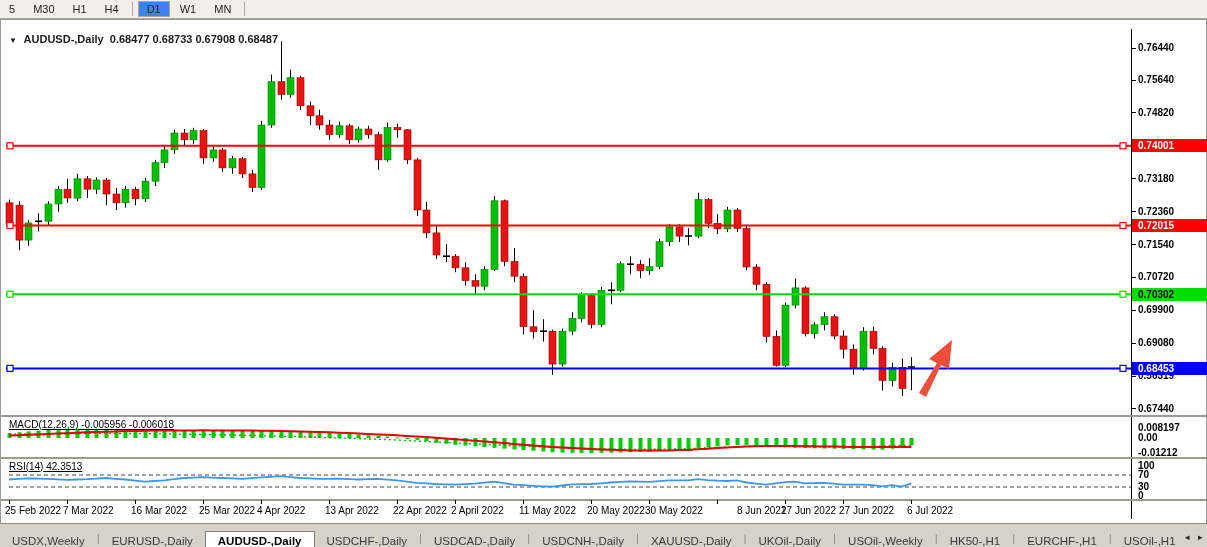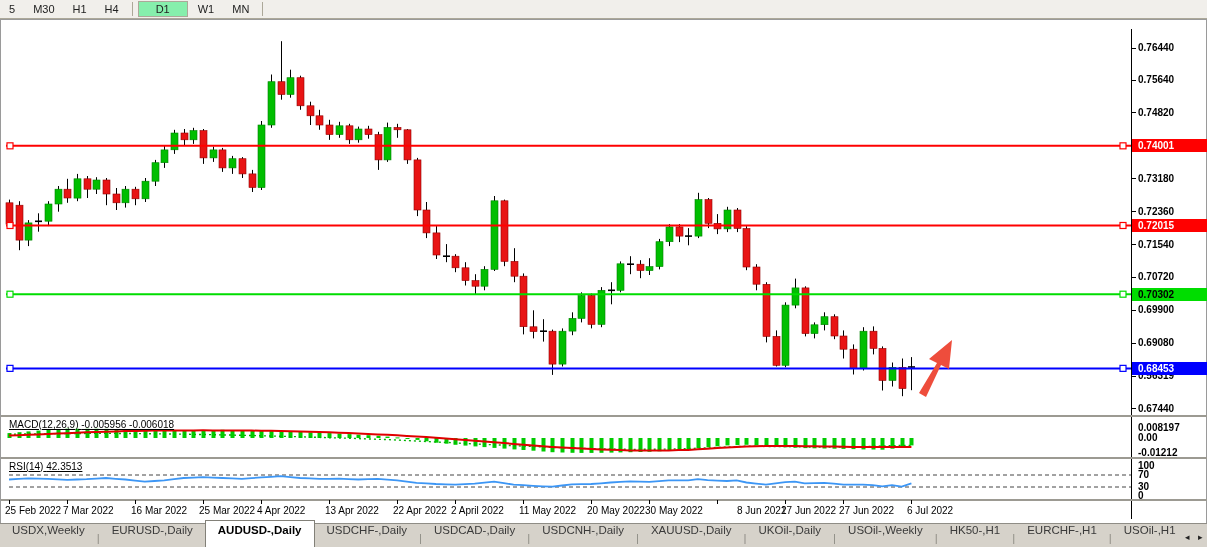--- a/index.html
+++ b/index.html
@@ -1,42 +1,42 @@
 <!DOCTYPE html>
 <html><head>
 <meta charset="utf-8">
 <style>
   html,body{margin:0;padding:0;background:#fff;font-family:"Liberation Sans",sans-serif;}
   #stage{position:relative;width:1207px;height:547px;background:#fff;overflow:hidden;}
   
   #toolbar{position:absolute;left:0;top:0;width:1207px;height:18px;background:#f1efeb;
            border-bottom:1px solid #aca899;display:flex;align-items:center;font-size:11px;color:#222;}
   .tf-btn{padding:1px 8px;margin:0 1px;cursor:default;line-height:14px;}
-  .tf-btn.active{background:#86efac;border:1px solid #aca899;padding:0 17px;}
+  .tf-btn.active{background:#3b82f6;border:1px solid #aca899;padding:0 8px;}
   .tf-sep{width:1px;height:14px;background:#aca899;margin:0 4px;}
   
   #chartwin{position:absolute;left:0;top:19px;width:1205px;height:503px;background:#fff;
             border:1px solid #9a9a9a;}
   #chart-svg{position:absolute;left:0;top:0;z-index:1;}
   .panel-sep{position:absolute;left:0;width:1207px;height:2px;background:#9c9a92;z-index:3;}
   #axis-vline{position:absolute;left:1130px;top:9px;width:1px;height:490px;background:#000;z-index:2;}
   #chart-title{position:absolute;left:8px;top:13px;z-index:4;font-size:11px;font-weight:600;color:#1b1b1b;white-space:nowrap;}
   #chart-title .tri{font-size:8px;margin-right:4px;}
   .ind-label{position:absolute;left:8px;z-index:4;font-size:10px;color:#000;white-space:nowrap;text-decoration:underline;}
   .price-tick-label{position:absolute;left:1137px;z-index:4;font-size:10px;font-weight:700;color:#000;white-space:nowrap;}
   .price-tag{position:absolute;left:1131px;width:72px;height:13px;z-index:5;font-size:10px;font-weight:700;
              line-height:13px;padding-left:6px;color:#fff;}
   .tickmark{position:absolute;left:1130px;width:5px;height:1px;background:#000;z-index:4;}
   .timetick{position:absolute;width:1px;height:4px;background:#000;top:480px;z-index:4;}
   .date-label{position:absolute;top:485px;z-index:4;font-size:10px;color:#000;white-space:nowrap;}
   .ind-axis-label{position:absolute;left:1137px;z-index:4;font-size:10px;font-weight:700;color:#000;white-space:nowrap;}
   
   #tabbar{position:absolute;left:0;top:523px;width:1207px;height:24px;background:#d6d2ca;
           border-top:1px solid #8f8d86;display:flex;align-items:flex-end;font-size:11.5px;color:#3a3a3a;}
-  .tab{padding:3px 12px 12px 12px;white-space:nowrap;cursor:default;}
+  .tab{padding:3px 12px 1px 12px;white-space:nowrap;cursor:default;}
   .tab.active{background:#ffffff;border:1px solid #828078;border-bottom:none;font-weight:700;color:#000;}
   .tab-div{color:#8f8d86;padding-bottom:4px;}
   .tab.clipped{max-width:50px;overflow:hidden;}
   .tab-scroll{width:13px;height:16px;margin:0 1px 3px 1px;font-size:9px;line-height:16px;text-align:center;color:#222;cursor:default;}
 </style>
 </head>
 <body>
 
 <div id="stage">
 
@@ -349,20 +349,25 @@
         <rect x="889.5" y="418.0" width="4" height="10.7" fill="#00cc00"></rect>
         <rect x="899.5" y="418.0" width="4" height="9.6" fill="#00cc00"></rect>
         <rect x="908.5" y="418.0" width="4" height="7.4" fill="#00cc00"></rect>
         <polyline points="8.0,414.3 17.7,414.1 27.4,414.0 37.1,413.9 46.8,413.7 56.5,413.6 66.2,413.5 75.9,413.5 85.6,413.4 95.3,413.4 105.0,413.3 114.7,413.4 124.4,413.5 134.1,413.6 143.8,413.7 153.5,413.8 163.2,413.9 173.0,414.1 182.7,414.2 192.4,414.4 202.1,414.5 211.8,414.7 221.5,414.9 231.2,415.1 240.9,415.3 250.6,415.5 260.3,415.8 270.0,416.0 279.7,416.3 289.4,416.5 299.1,416.8 308.8,417.1 318.5,417.4 328.2,417.7 337.9,418.0 347.6,418.2 357.3,418.6 367.0,418.9 376.7,419.3 386.4,419.6 396.1,420.0 405.8,420.5 415.5,421.0 425.2,421.5 434.9,422.0 444.6,422.4 454.3,422.9 464.0,423.4 473.7,423.9 483.4,424.4 493.1,424.8 502.9,425.2 512.6,425.7 522.3,426.1 532.0,426.5 541.7,427.0 551.4,427.4 561.1,427.7 570.8,428.0 580.5,428.3 590.2,428.6 599.9,428.8 609.6,429.0 619.3,429.2 629.0,429.4 638.7,429.3 648.4,429.2 658.1,429.2 667.8,429.1 677.5,428.8 687.2,428.5 696.9,428.2 706.6,427.9 716.3,427.4 726.0,427.0 735.7,426.6 745.4,426.2 755.1,426.3 764.8,426.4 774.5,426.5 784.2,426.6 793.9,426.8 803.6,426.9 813.3,427.0 823.1,427.1 832.8,427.0 842.5,426.9 852.2,426.8 861.9,426.6 871.6,426.3 881.3,426.0 891.0,425.7 900.7,425.5 910.4,425.4" fill="none" stroke="#00b400" stroke-width="1.4" stroke-dasharray="2 3"></polyline>
         <polyline points="8.0,415.5 17.7,415.2 27.4,414.8 37.1,414.4 46.8,414.0 56.5,413.6 66.2,413.2 75.9,412.8 85.6,412.3 95.3,412.0 105.0,411.7 114.7,411.4 124.4,411.1 134.1,410.9 143.8,410.8 153.5,410.6 163.2,410.5 173.0,410.4 182.7,410.4 192.4,410.4 202.1,410.3 211.8,410.4 221.5,410.4 231.2,410.4 240.9,410.5 250.6,410.6 260.3,410.7 270.0,410.8 279.7,411.0 289.4,411.2 299.1,411.5 308.8,411.7 318.5,411.9 328.2,412.3 337.9,412.7 347.6,413.1 357.3,413.4 367.0,413.9 376.7,414.4 386.4,414.8 396.1,415.3 405.8,415.9 415.5,416.5 425.2,417.1 434.9,417.8 444.6,418.5 454.3,419.2 464.0,420.0 473.7,420.7 483.4,421.5 493.1,422.3 502.9,423.1 512.6,423.9 522.3,424.7 532.0,425.4 541.7,426.2 551.4,426.9 561.1,427.4 570.8,428.0 580.5,428.6 590.2,429.1 599.9,429.4 609.6,429.7 619.3,430.0 629.0,430.4 638.7,430.4 648.4,430.5 658.1,430.6 667.8,430.4 677.5,430.1 687.2,429.9 696.9,429.3 706.6,428.7 716.3,428.1 726.0,427.6 735.7,427.0 745.4,426.4 755.1,426.2 764.8,426.1 774.5,425.9 784.2,426.0 793.9,426.1 803.6,426.2 813.3,426.3 823.1,426.5 832.8,426.6 842.5,426.8 852.2,426.9 861.9,427.0 871.6,427.1 881.3,427.1 891.0,427.1 900.7,427.0 910.4,426.9" fill="none" stroke="#e00000" stroke-width="2"></polyline>
         <line x1="8" y1="455.0" x2="1130" y2="455.0" stroke="#444" stroke-width="1" stroke-dasharray="4 3"></line>
         <line x1="8" y1="467.0" x2="1130" y2="467.0" stroke="#444" stroke-width="1" stroke-dasharray="4 3"></line>
         <polyline points="8.0,459.5 17.7,458.9 27.4,458.3 37.1,458.6 46.8,458.9 56.5,459.4 66.2,459.8 75.9,459.5 85.6,459.2 95.3,458.6 105.0,458.0 114.7,458.8 124.4,459.5 134.1,460.6 143.8,461.6 153.5,461.0 163.2,460.4 173.0,459.2 182.7,458.0 192.4,457.6 202.1,457.1 211.8,457.6 221.5,458.0 231.2,458.4 240.9,458.9 250.6,458.1 260.3,457.4 270.0,456.8 279.7,456.2 289.4,457.1 299.1,458.0 308.8,458.4 318.5,458.9 328.2,458.8 337.9,458.6 347.6,459.1 357.3,459.5 367.0,459.2 376.7,458.9 386.4,459.6 396.1,460.4 405.8,461.6 415.5,462.8 425.2,463.4 434.9,464.0 444.6,464.3 454.3,464.6 464.0,464.1 473.7,463.7 483.4,462.6 493.1,461.6 502.9,463.1 512.6,464.6 522.3,465.2 532.0,465.8 541.7,466.3 551.4,466.7 561.1,465.5 570.8,464.3 580.5,464.1 590.2,464.0 599.9,463.3 609.6,462.5 619.3,461.9 629.0,461.3 638.7,461.6 648.4,461.9 658.1,461.1 667.8,460.4 677.5,460.4 687.2,460.4 696.9,459.2 706.6,460.1 716.3,460.6 726.0,461.0 735.7,460.4 745.4,462.5 755.1,463.6 764.8,464.6 774.5,463.4 784.2,462.2 793.9,461.6 803.6,463.4 813.3,463.1 823.1,462.8 832.8,463.7 842.5,464.6 852.2,464.6 861.9,464.6 871.6,465.2 881.3,466.4 891.0,465.2 900.7,466.7 910.4,463.3" fill="none" stroke="#3c96f5" stroke-width="1.8"></polyline>
       </svg>
 
+    <div id="chart-title">
+      <span class="tri">▼</span>
+      <span>AUDUSD-,Daily</span>&nbsp;
+      <span>0.68477 0.68733 0.67908 0.68487</span>
+    </div>
 
     <div class="ind-label" style="top:399px">
       <span>MACD(12,26,9)</span>&nbsp;<span>-0.005956 -0.006018</span>
     </div>
     <div class="ind-label" style="top:441px">
       <span>RSI(14)</span>&nbsp;<span>42.3513</span>
     </div>
 
     <div class="panel-sep" style="top:395px"></div>
     <div class="panel-sep" style="top:437px"></div>

